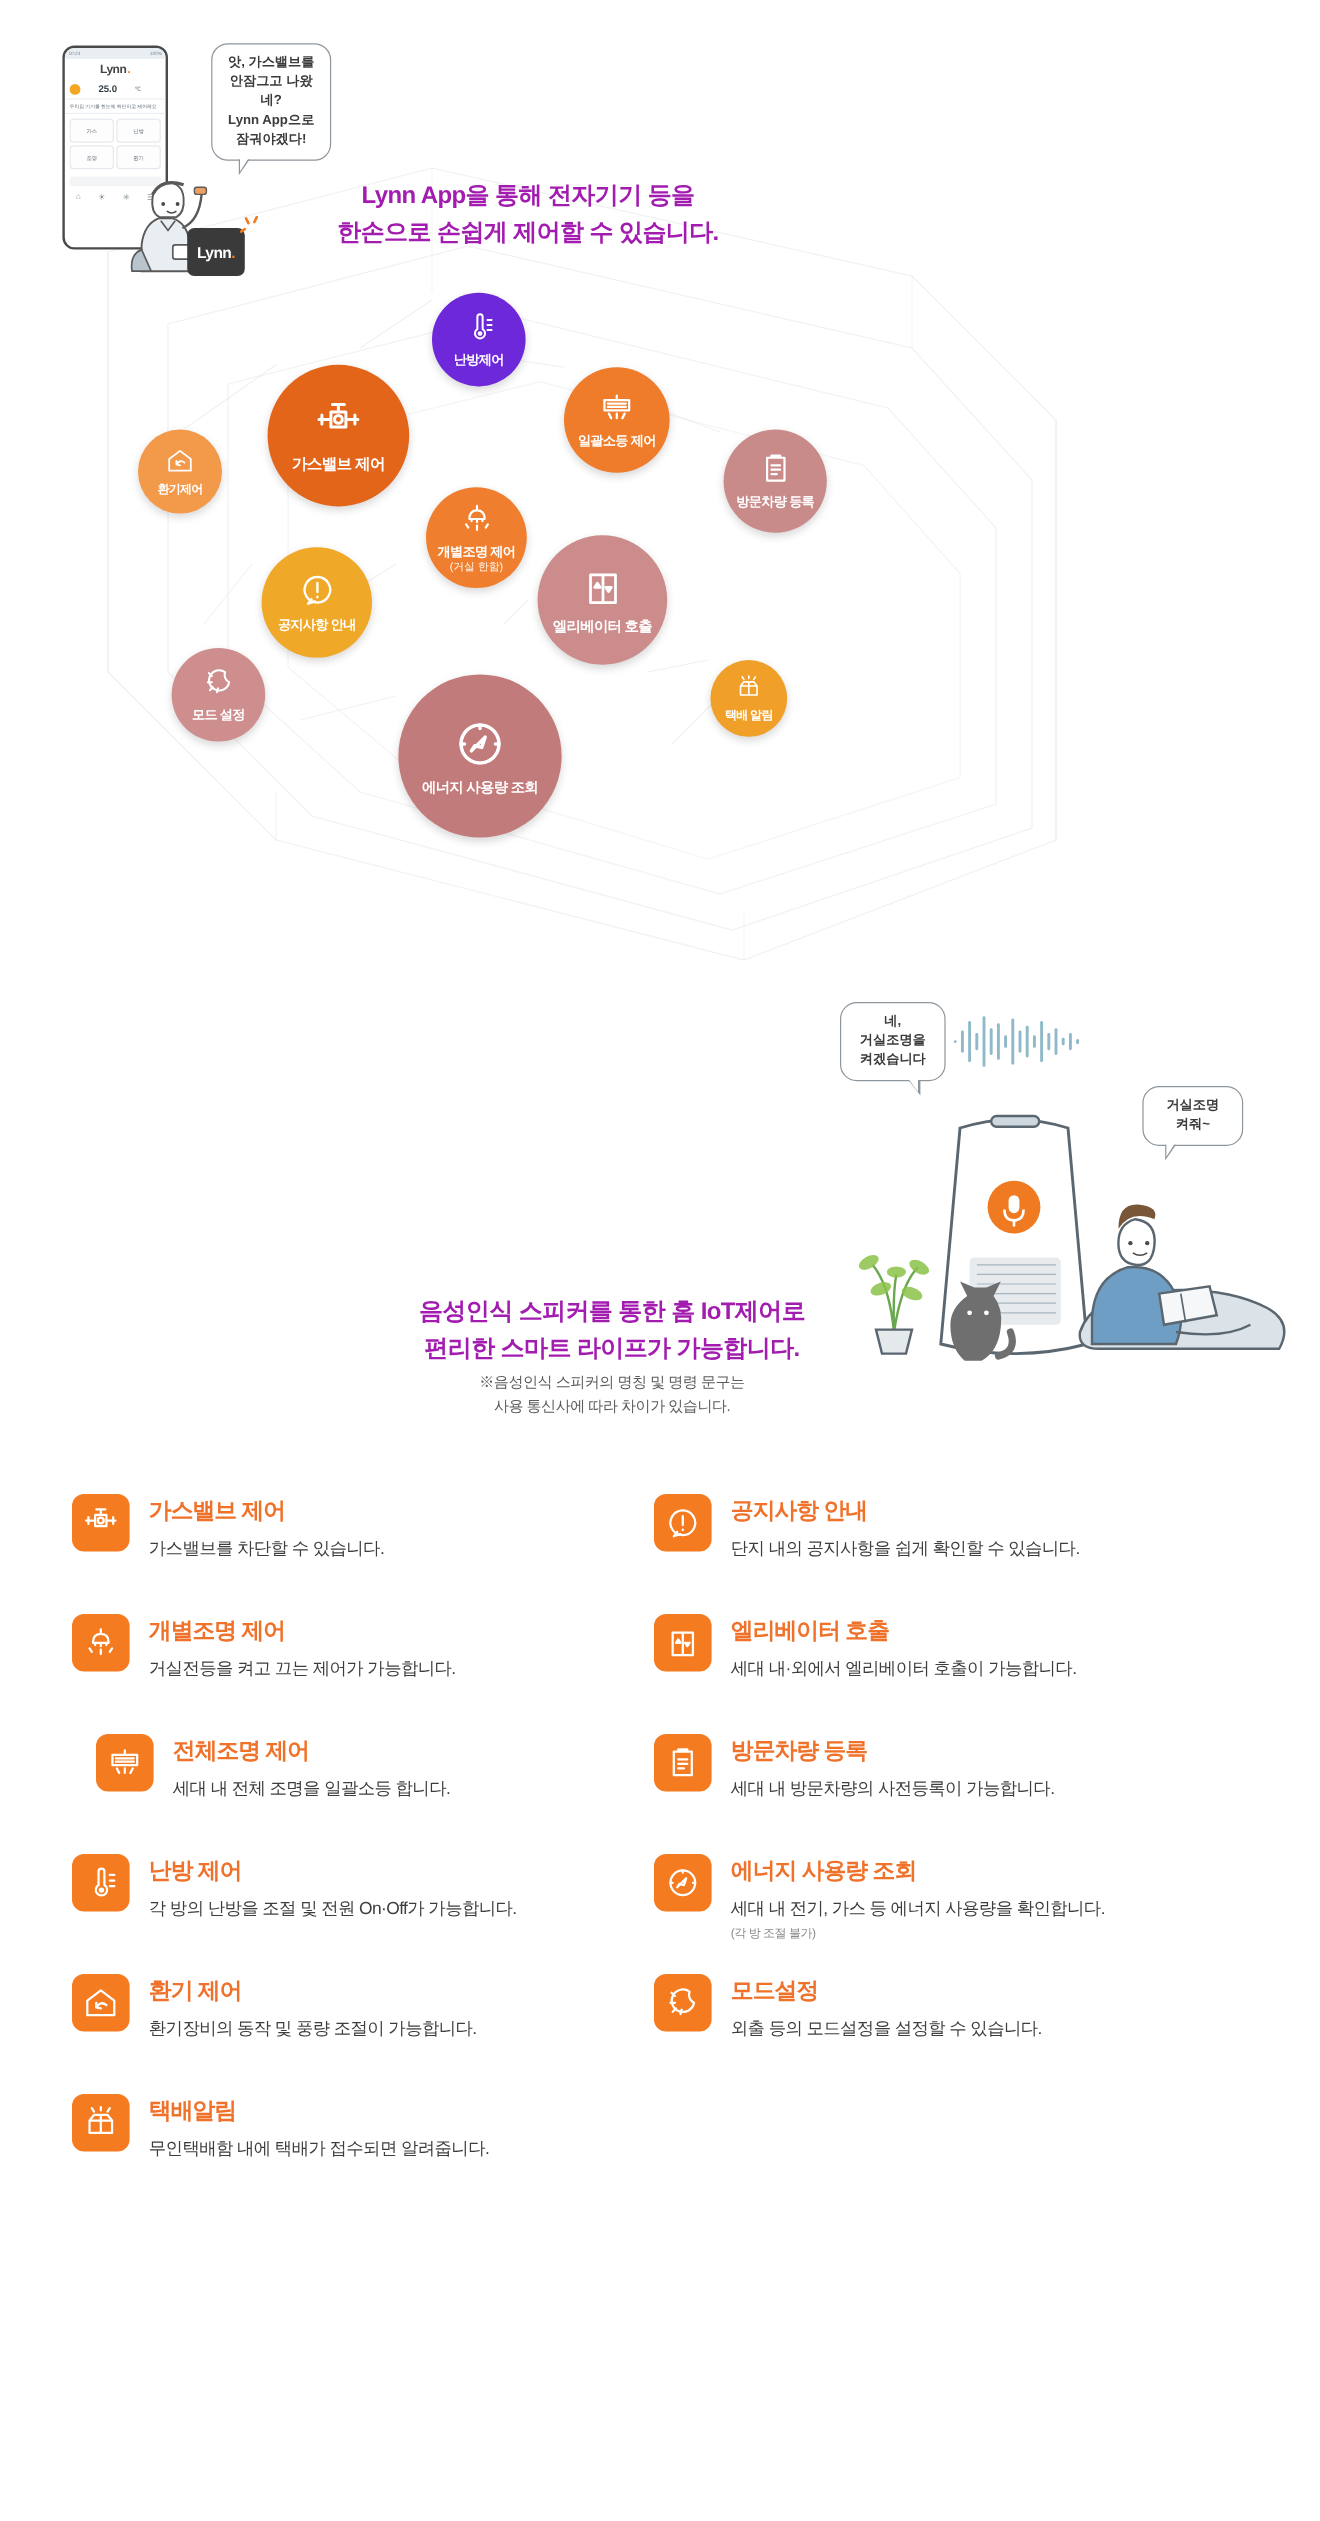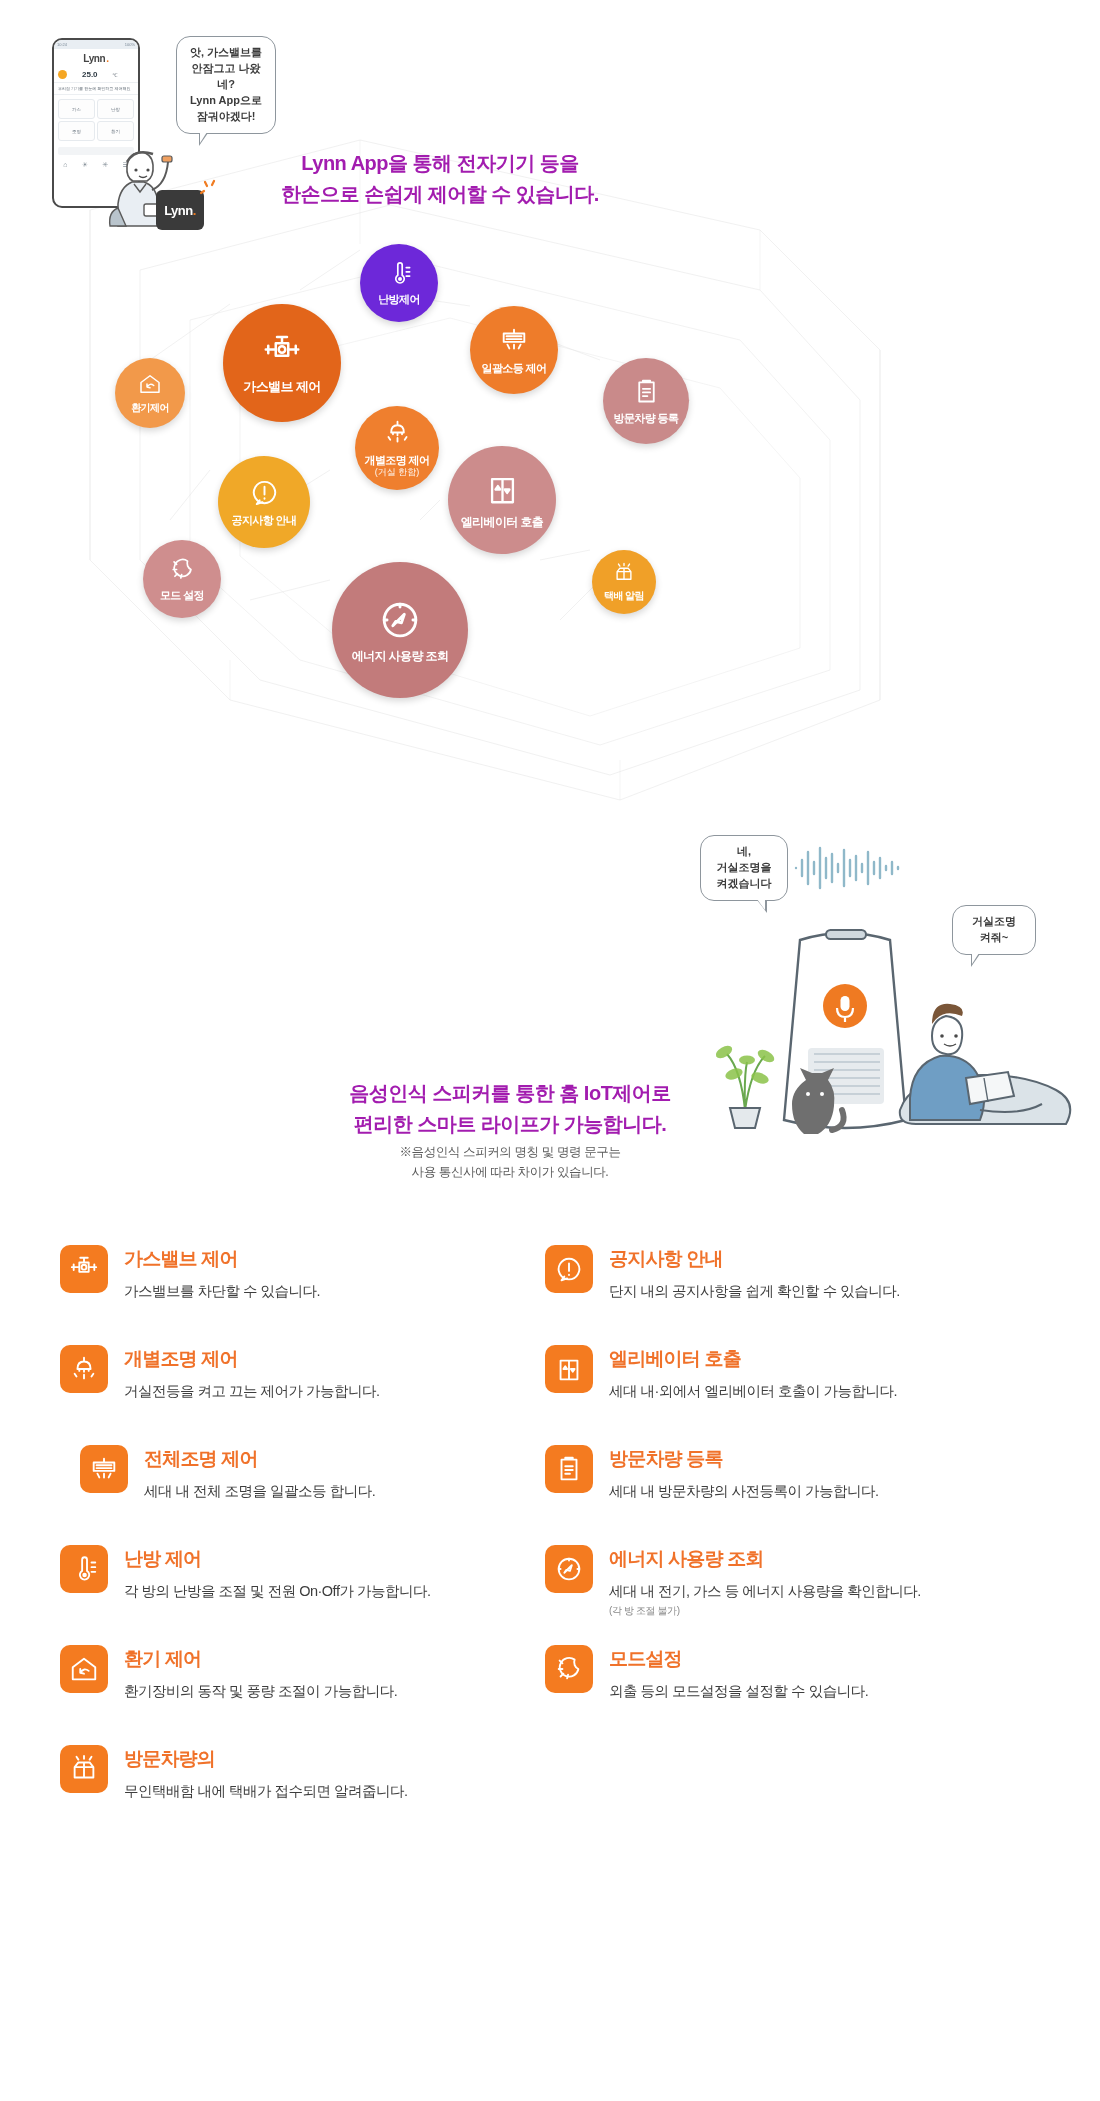--- a/index.html
+++ b/index.html
@@ -533,17 +533,17 @@
       </div>
     </div>
     <div class="feat" style="left: 60px; top: 500px;">
       <div class="fic">
         <svg viewBox="0 0 32 32" width="30" height="30">
           <path fill="none" stroke="#ffffff" stroke-width="2" stroke-linecap="round" stroke-linejoin="round" d="M6 14 h20 v11 h-20 z M6 14 l4 -5 h12 l4 5 M16 9 v16"></path>
                <path fill="none" stroke="#ffffff" stroke-width="2" stroke-linecap="round" stroke-linejoin="round" d="M10 6 l-2 -3 M22 6 l2 -3 M16 5 v-3"></path>
         </svg>
       </div>
       <div class="ftext">
-        <div class="ftitle">방문차량의</div>
+        <div class="ftitle">택배알림</div>
         <div class="fdesc">무인택배함 내에 택배가 접수되면 알려줍니다.</div>
       </div>
     </div>
   </div>
 
 </body></html>

